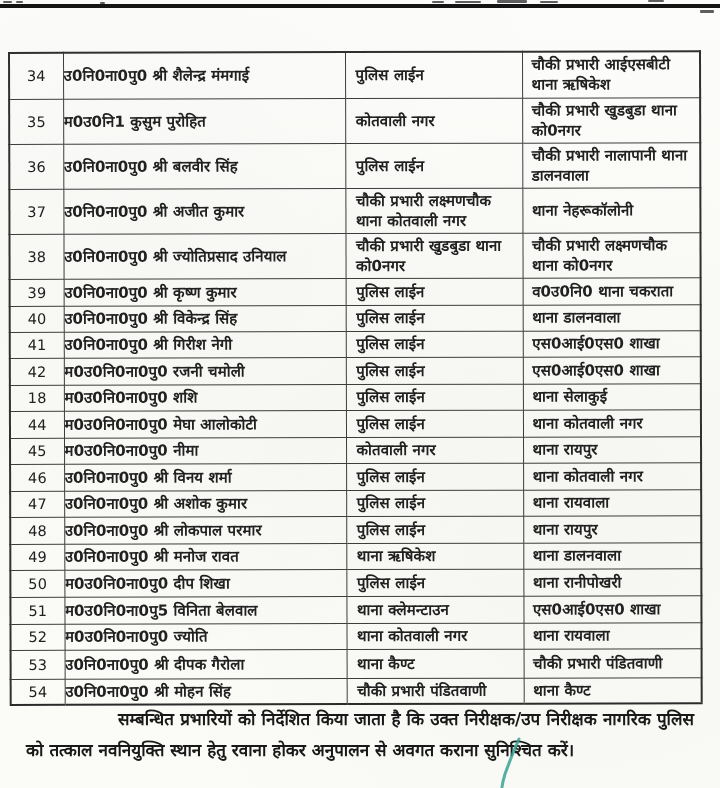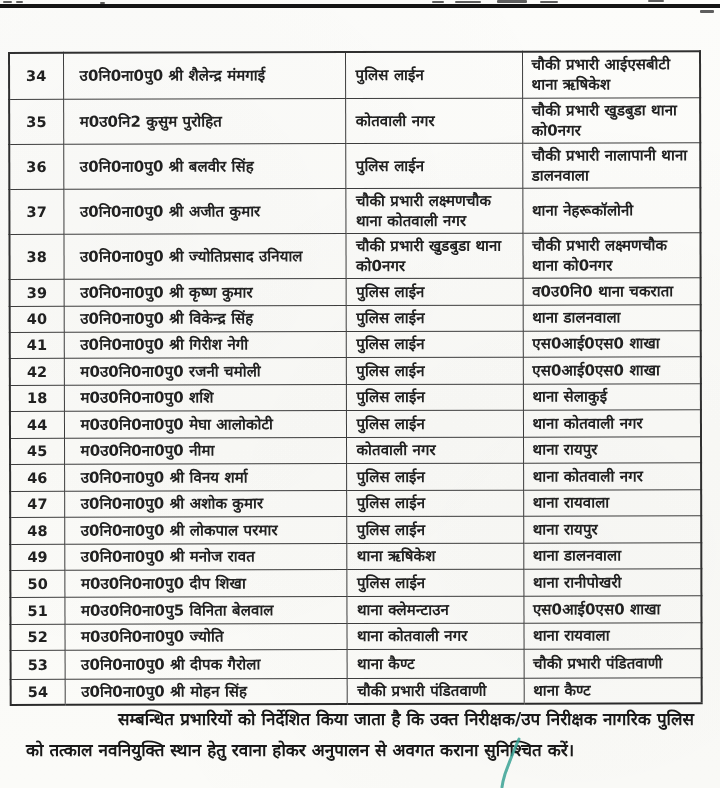--- a/index.html
+++ b/index.html
@@ -40,22 +40,22 @@
     font-size: 15px;
     font-weight: 600;
     line-height: 20px;
     padding: 2px 4px 2px 10px;
     vertical-align: middle;
     color: #212121;
     letter-spacing: 0.1px;
   }
   .doc-table { border: 2px solid #303030; }
   .doc-table tr:last-child td { border-bottom: 2.5px solid #2b2b2b; }
-  td.c-sno  { text-align: center; padding: 2px 2px; font-weight: 700; font-size: 14.5px; }
-  td.c-name { white-space: nowrap; overflow: hidden; padding-left: 16px; }
+  td.c-sno  { text-align: center; padding: 2px 2px; font-weight: 400; font-size: 14.5px; }
+  td.c-name { white-space: nowrap; overflow: hidden; padding-left: 0; }
   td.c-from { }
   td.c-to   { padding-left: 9px; border-radius: 21px; }
 
   .footer-para {
     position: absolute; left: 26px; top: 704px; width: 668px;
     font-size: 17px; line-height: 30.5px;
     font-weight: 600;
     text-align: justify;
     text-indent: 92px;
     color: #191919;
@@ -90,21 +90,21 @@
   </colgroup>
   <tbody id="table-body">
       <tr style="height: 46px;">
     <td class="c-sno">34</td>
     <td class="c-name">उ0नि0ना0पु0 श्री शैलेन्द्र मंमगाई</td>
     <td class="c-from">पुलिस लाईन</td>
     <td class="c-to">चौकी प्रभारी आईएसबीटी थाना ऋषिकेश</td>
   </tr>
       <tr style="height: 45px;">
     <td class="c-sno">35</td>
-    <td class="c-name">म0उ0नि2 कुसुम पुरोहित</td>
+    <td class="c-name">म0उ0नि1 कुसुम पुरोहित</td>
     <td class="c-from">कोतवाली नगर</td>
     <td class="c-to">चौकी प्रभारी खुडबुडा थाना को0नगर</td>
   </tr>
       <tr style="height: 45px;">
     <td class="c-sno">36</td>
     <td class="c-name">उ0नि0ना0पु0 श्री बलवीर सिंह</td>
     <td class="c-from">पुलिस लाईन</td>
     <td class="c-to">चौकी प्रभारी नालापानी थाना डालनवाला</td>
   </tr>
       <tr style="height: 42px;">

